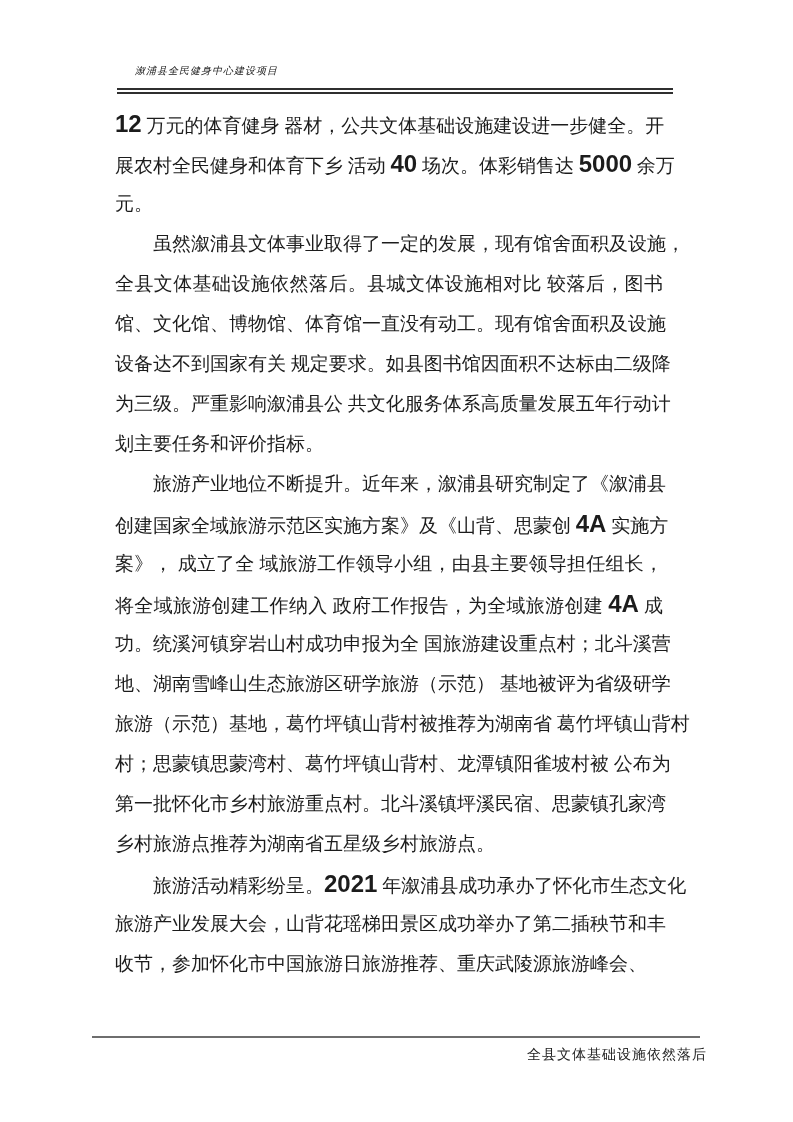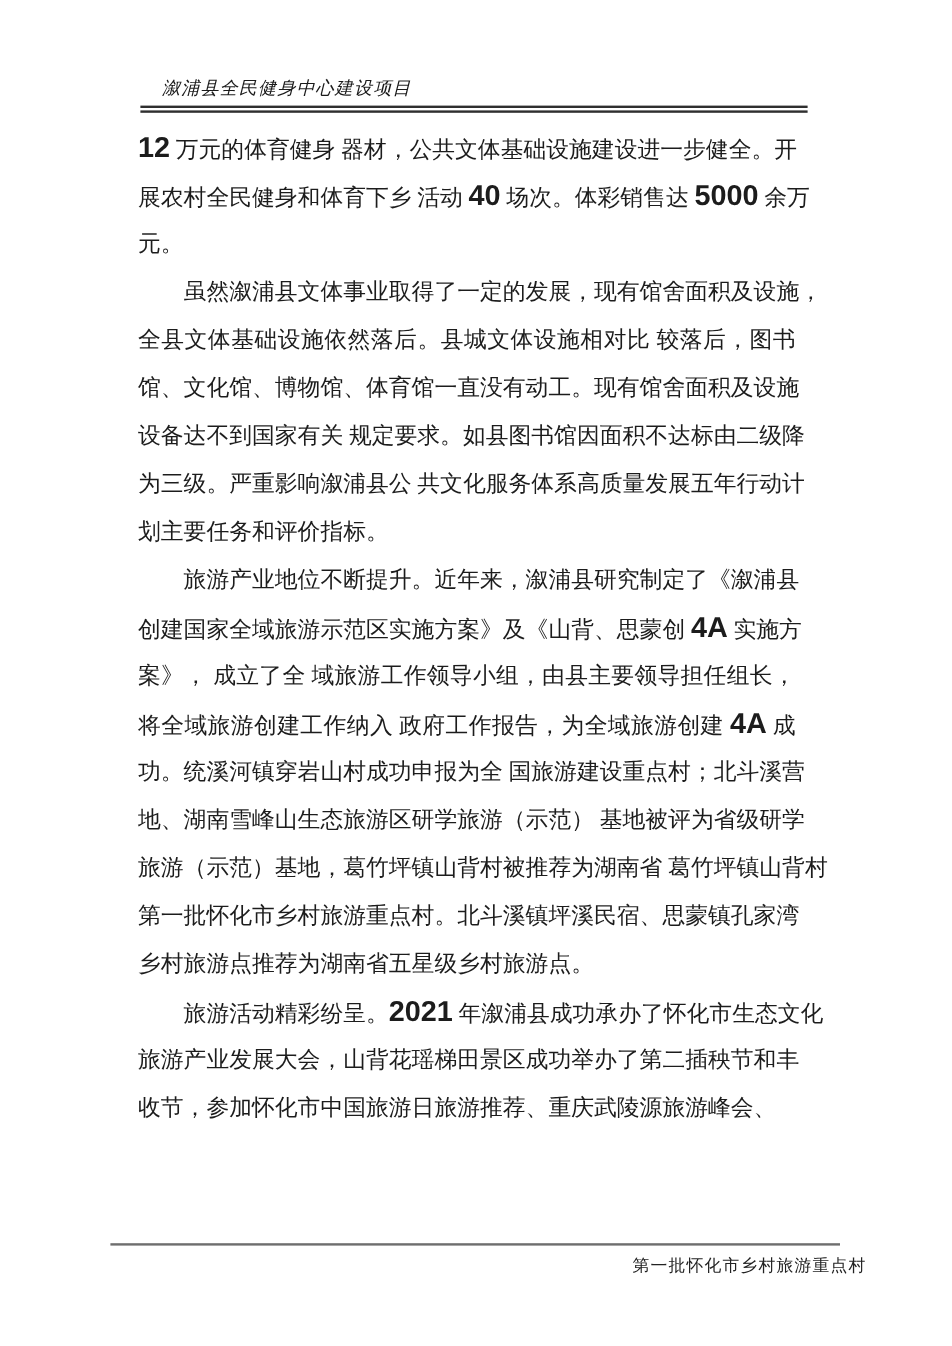--- a/index.html
+++ b/index.html
@@ -7,21 +7,21 @@
     position:relative;
     width:793px;height:1122px;
     background:#ffffff;
     overflow:hidden;
     font-family:"Liberation Serif","DejaVu Serif",serif;
     color:#1c1c1c;
   }
   
   .header-title{
     position:absolute;left:135px;top:64px;
-    font-size:15px;font-style:italic;letter-spacing:1px;
+    font-size:10px;font-style:italic;letter-spacing:1px;
     color:#1a1a1a;white-space:nowrap;font-family:Liberation Mono, monospace;
   }
   .header-rule{
     position:absolute;left:117px;top:88px;width:556px;height:2px;
     border-top:2px solid #2f2f2f;border-bottom:2px solid #2f2f2f;
     box-sizing:content-box;
   }
   
   .body-text{
     position:absolute;left:115px;top:104px;width:548px;
@@ -73,26 +73,27 @@
       <div class="line">设备达不到国家有关 规定要求。如县图书馆因面积不达标由二级降</div>
       <div class="line">为三级。严重影响溆浦县公 共文化服务体系高质量发展五年行动计</div>
       <div class="line last">划主要任务和评价指标。</div>
       <div class="line indent">旅游产业地位不断提升。近年来，溆浦县研究制定了《溆浦县</div>
       <div class="line">创建国家全域旅游示范区实施方案》及《山背、思蒙创 <span class="latin">4A</span> 实施方</div>
       <div class="line">案》， 成立了全 域旅游工作领导小组，由县主要领导担任组长，</div>
       <div class="line">将全域旅游创建工作纳入 政府工作报告，为全域旅游创建 <span class="latin">4A</span> 成</div>
       <div class="line">功。统溪河镇穿岩山村成功申报为全 国旅游建设重点村；北斗溪营</div>
       <div class="line">地、湖南雪峰山生态旅游区研学旅游（示范） 基地被评为省级研学</div>
       <div class="line">旅游（示范）基地，葛竹坪镇山背村被推荐为湖南省 葛竹坪镇山背村</div>
+      <div class="line">村；思蒙镇思蒙湾村、葛竹坪镇山背村、龙潭镇阳雀坡村被 公布为</div>
       <div class="line">第一批怀化市乡村旅游重点村。北斗溪镇坪溪民宿、思蒙镇孔家湾</div>
       <div class="line last">乡村旅游点推荐为湖南省五星级乡村旅游点。</div>
       <div class="line indent">旅游活动精彩纷呈。<span class="latin">2021</span> 年溆浦县成功承办了怀化市生态文化</div>
       <div class="line">旅游产业发展大会，山背花瑶梯田景区成功举办了第二插秧节和丰</div>
       <div class="line last">收节，参加怀化市中国旅游日旅游推荐、重庆武陵源旅游峰会、</div>
     </div>
 
   <div class="footer-rule"></div>
 
-  <div class="footer-company">第一批怀化市乡村旅游重点村</div>
+  <div class="footer-company">全县文体基础设施依然落后</div>
 
   <div class="page-number">24</div>
 
 </div>
 
 </body></html>

